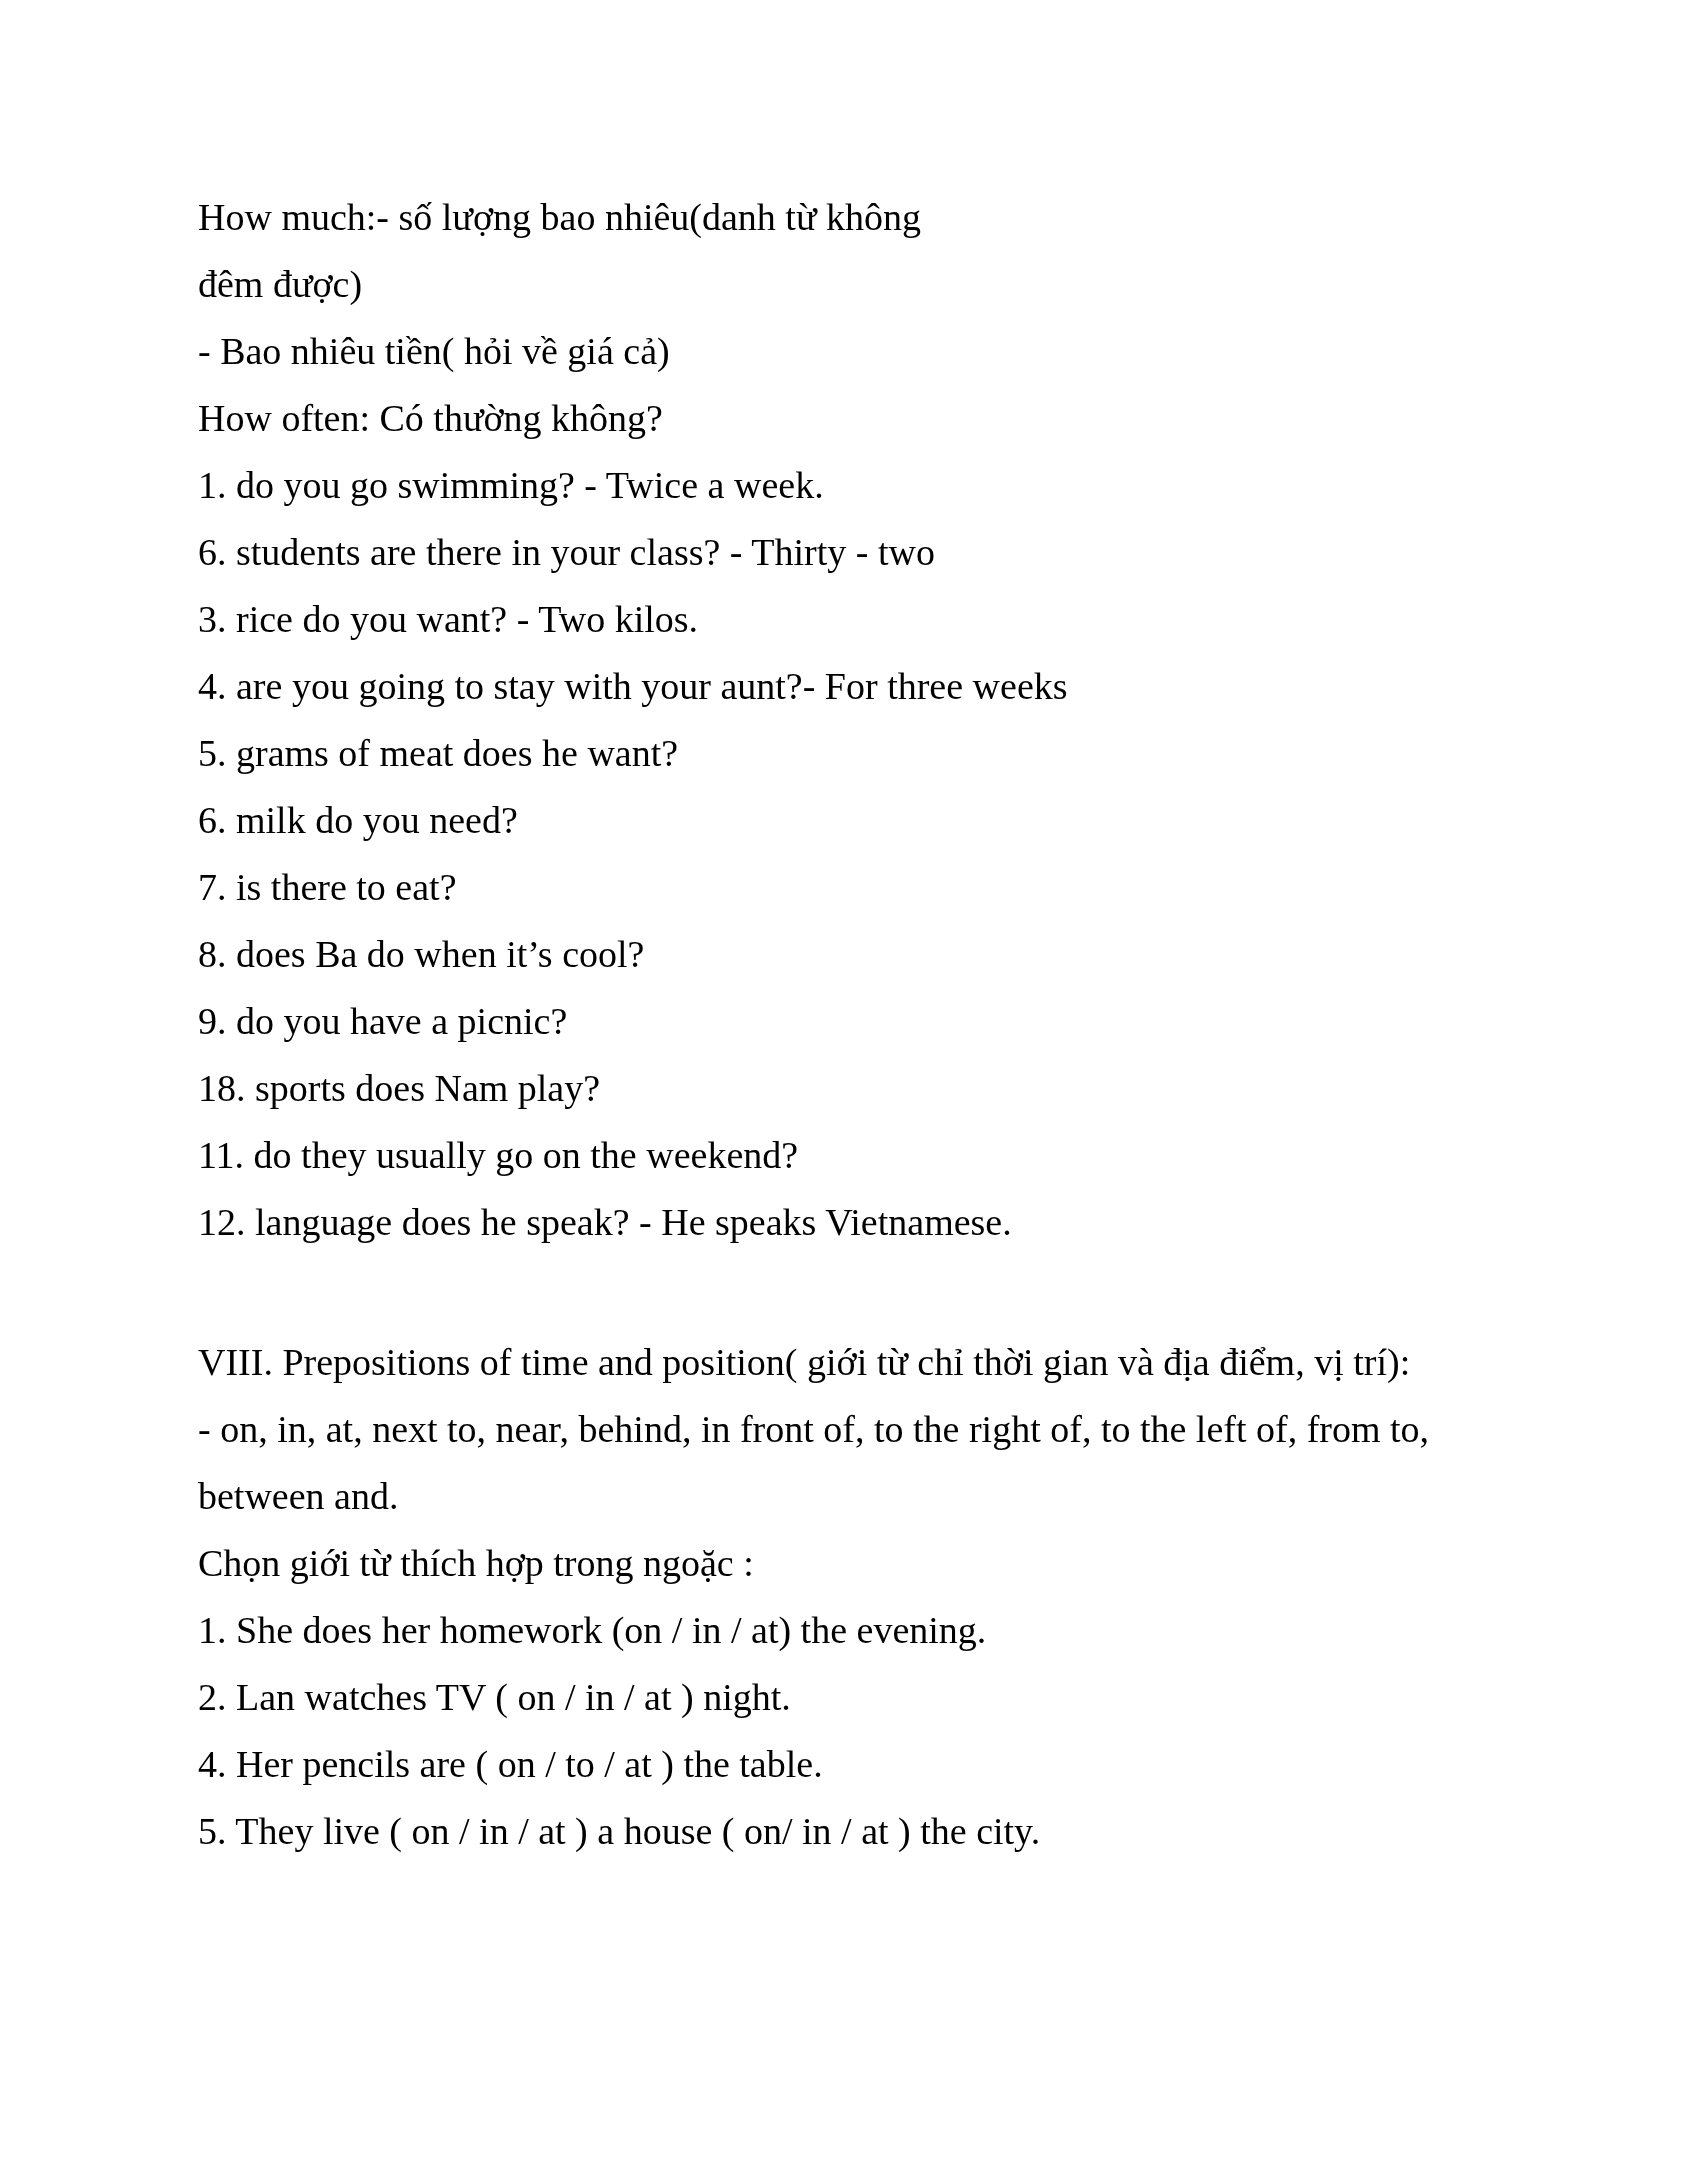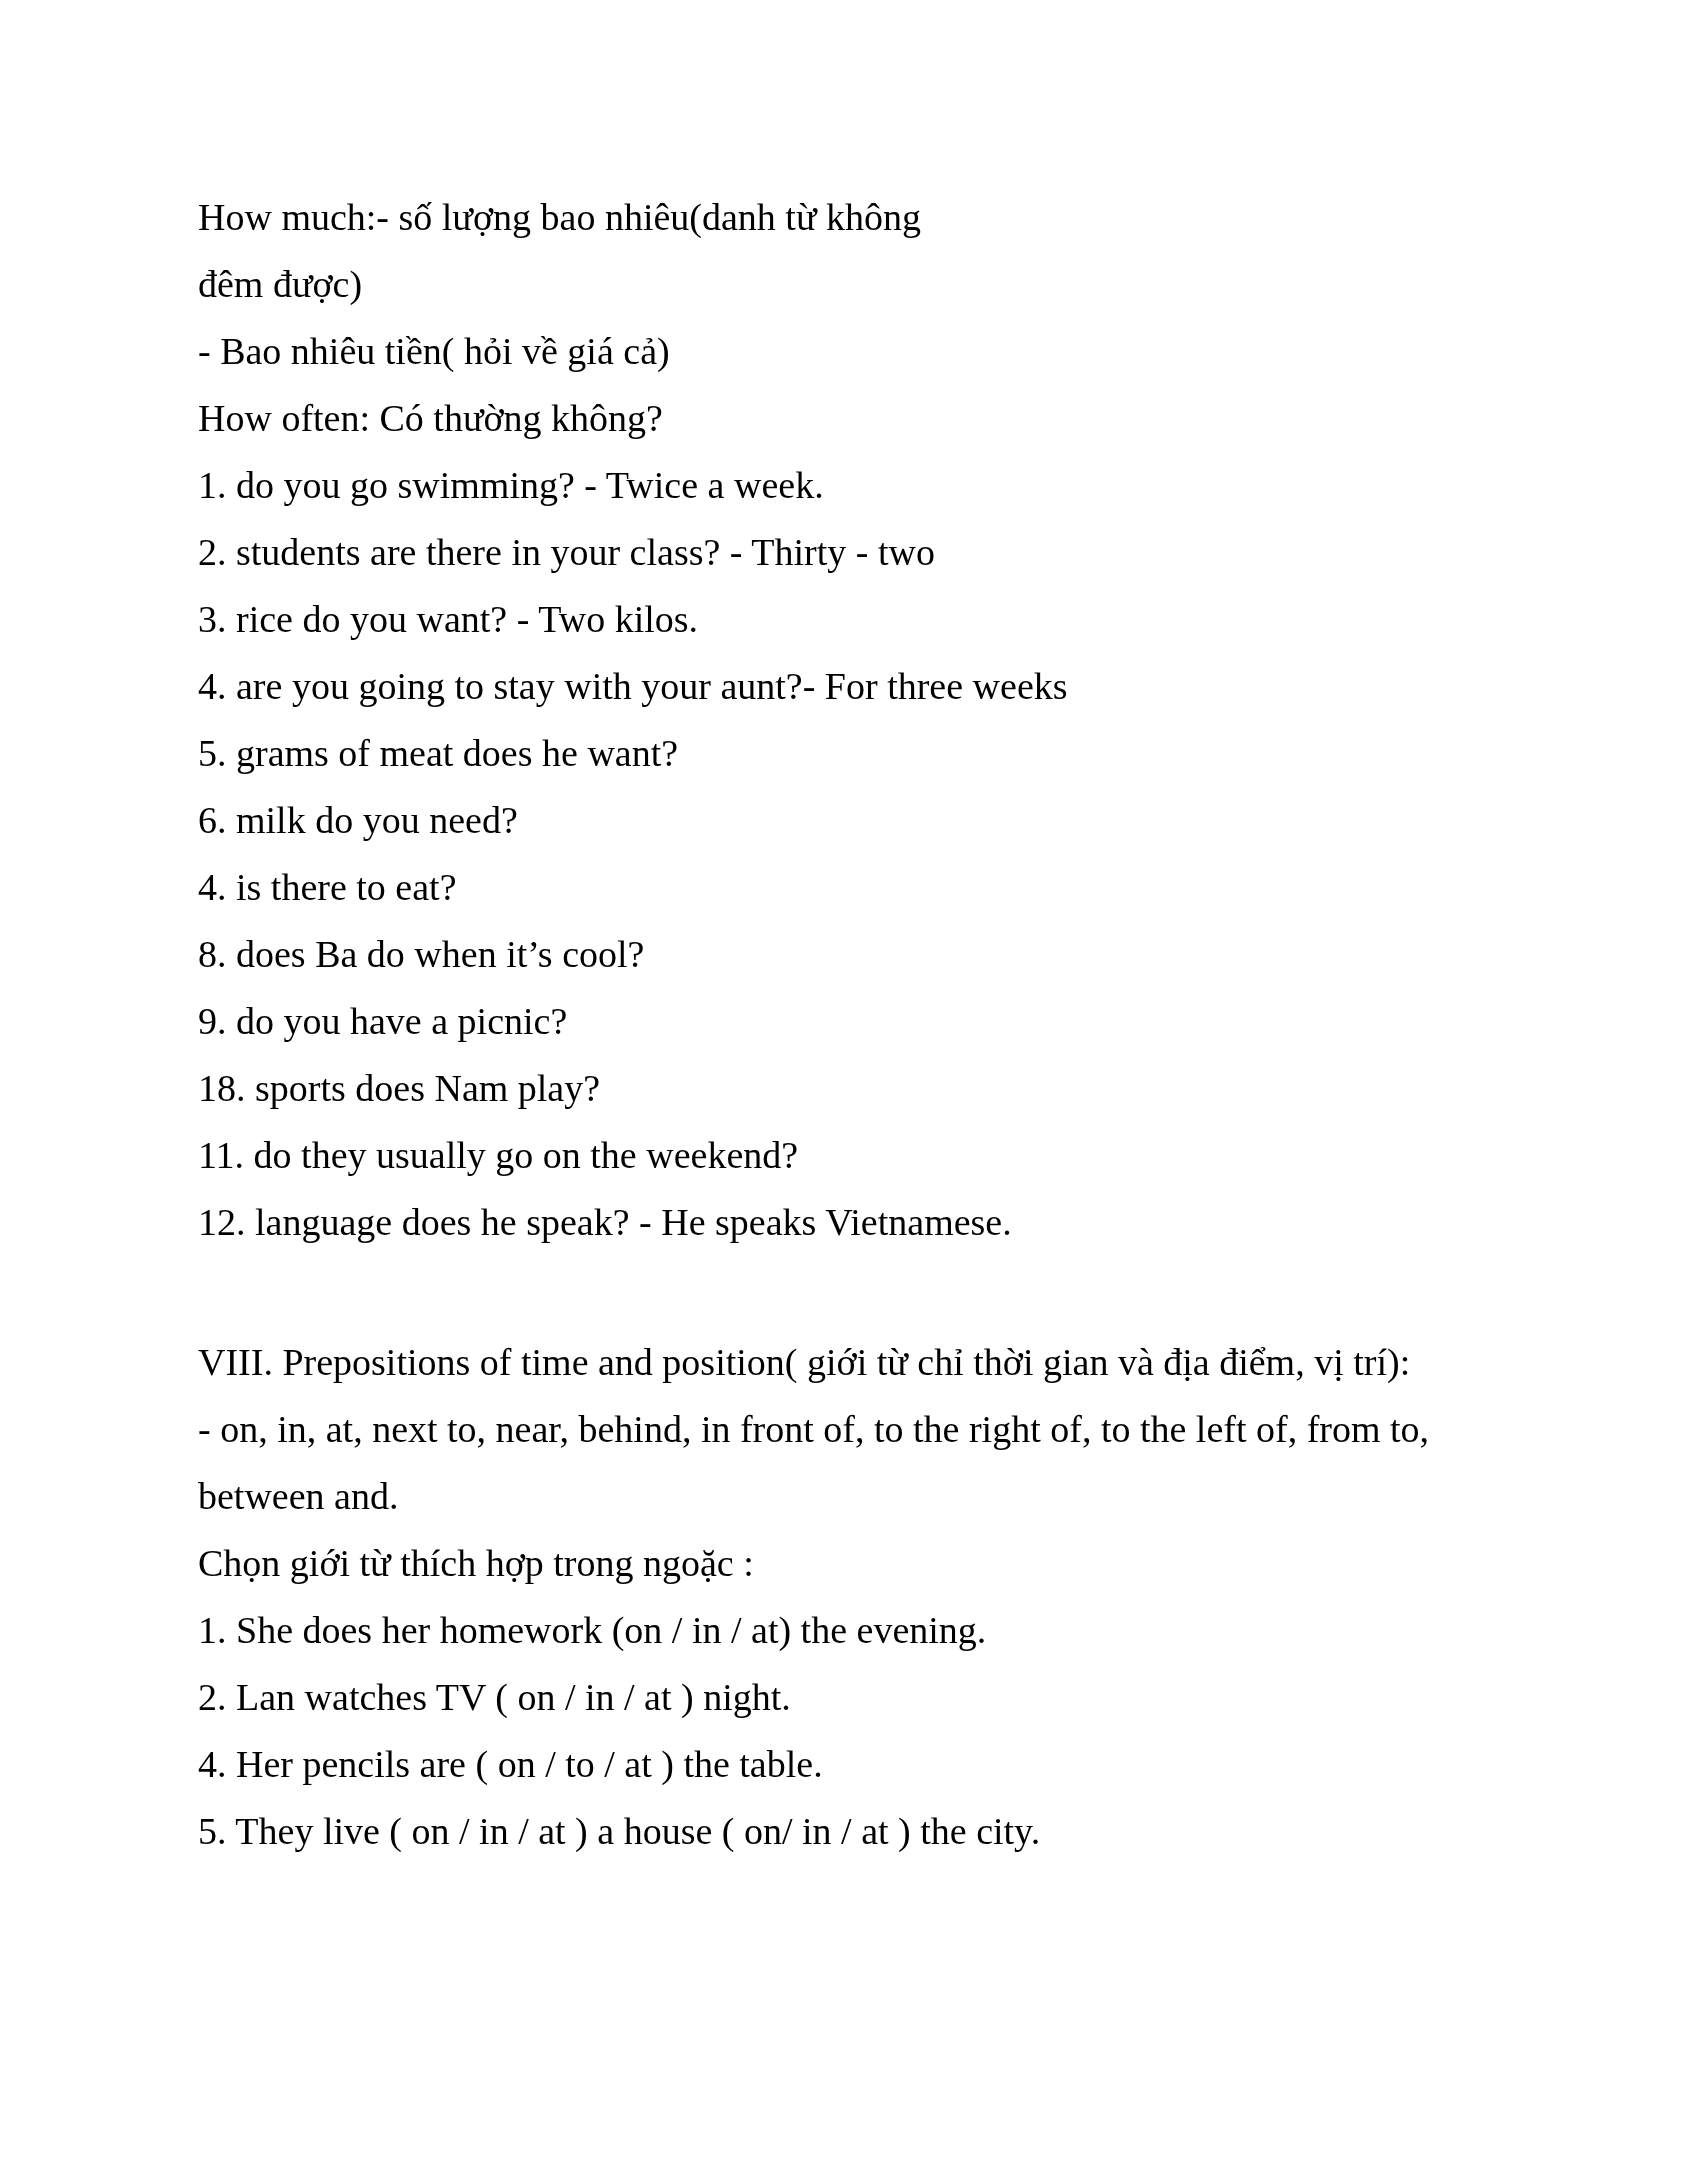--- a/index.html
+++ b/index.html
@@ -38,26 +38,26 @@
 
 <div class="page">
   <div class="content">
 
     <div class="line">How much:- số lượng bao nhiêu(danh từ không</div>
     <div class="line">đêm được)</div>
     <div class="line">- Bao nhiêu tiền( hỏi về giá cả)</div>
     <div class="line">How often: Có thường không?</div>
 
     <div class="line">1. do you go swimming? - Twice a week.</div>
-    <div class="line">2. students are there in your class? - Thirty - two</div>
+    <div class="line">6. students are there in your class? - Thirty - two</div>
     <div class="line">3. rice do you want? - Two kilos.</div>
     <div class="line">4. are you going to stay with your aunt?- For three weeks</div>
     <div class="line">5. grams of meat does he want?</div>
     <div class="line">6. milk do you need?</div>
-    <div class="line">4. is there to eat?</div>
+    <div class="line">7. is there to eat?</div>
     <div class="line">8. does Ba do when it’s cool?</div>
     <div class="line">9. do you have a picnic?</div>
     <div class="line">18. sports does Nam play?</div>
     <div class="line">11. do they usually go on the weekend?</div>
     <div class="line">12. language does he speak? - He speaks Vietnamese.</div>
 
     <div class="line blank"></div>
 
     <div class="line">VIII. Prepositions of time and position( giới từ chỉ thời gian và địa điểm, vị trí):</div>
     <div class="line">- on, in, at, next to, near, behind, in front of, to the right of, to the left of, from to,</div>

